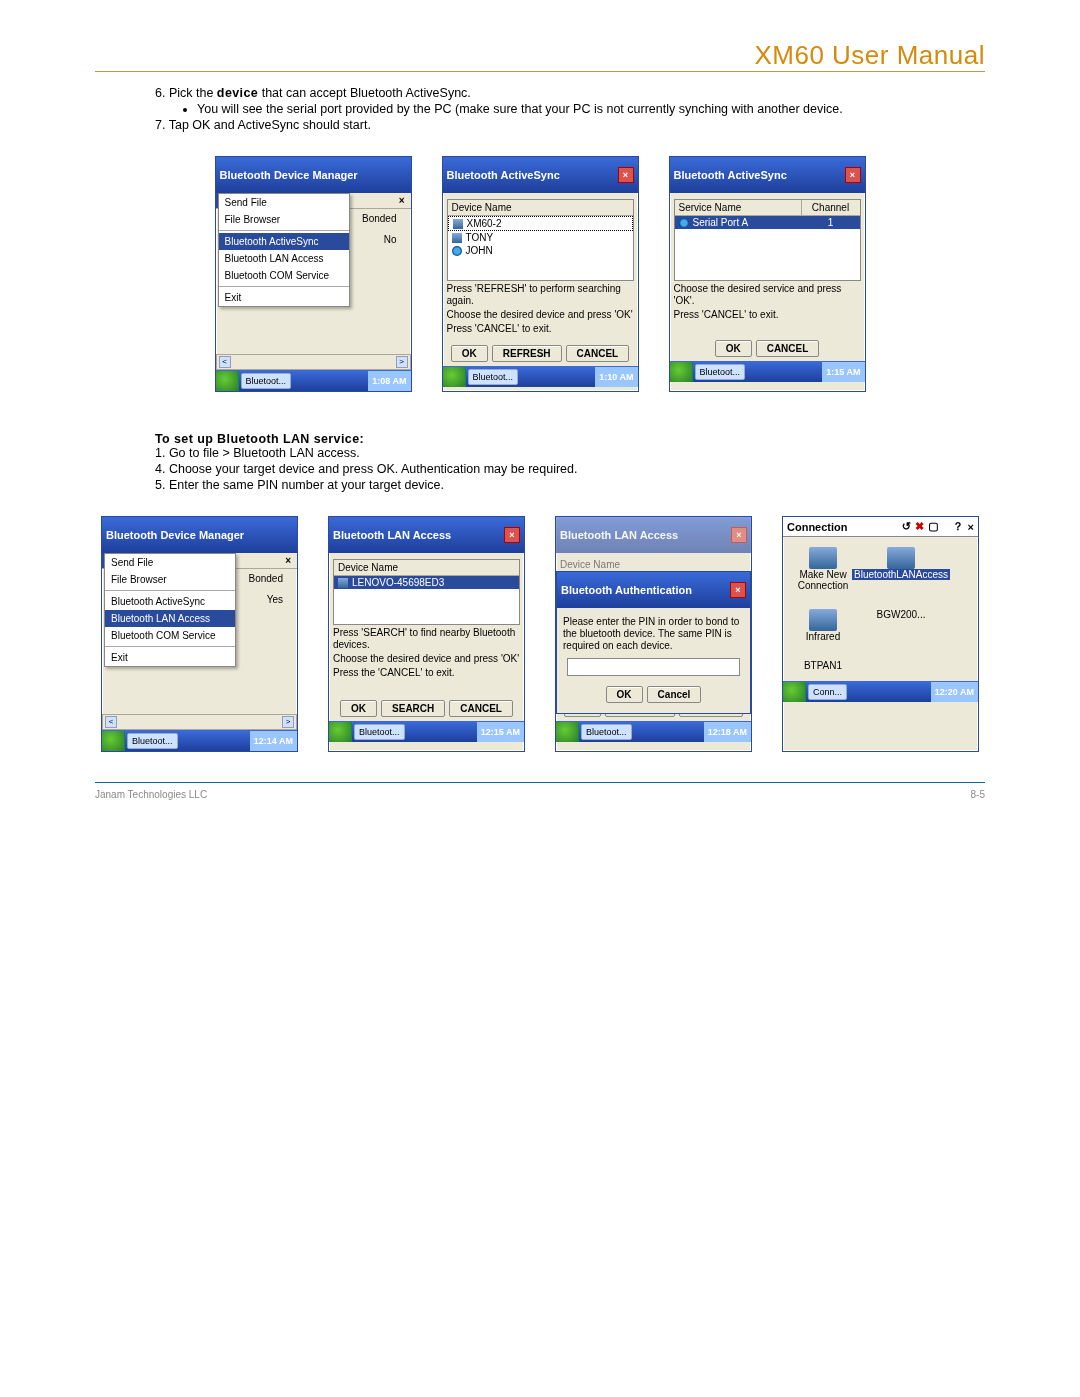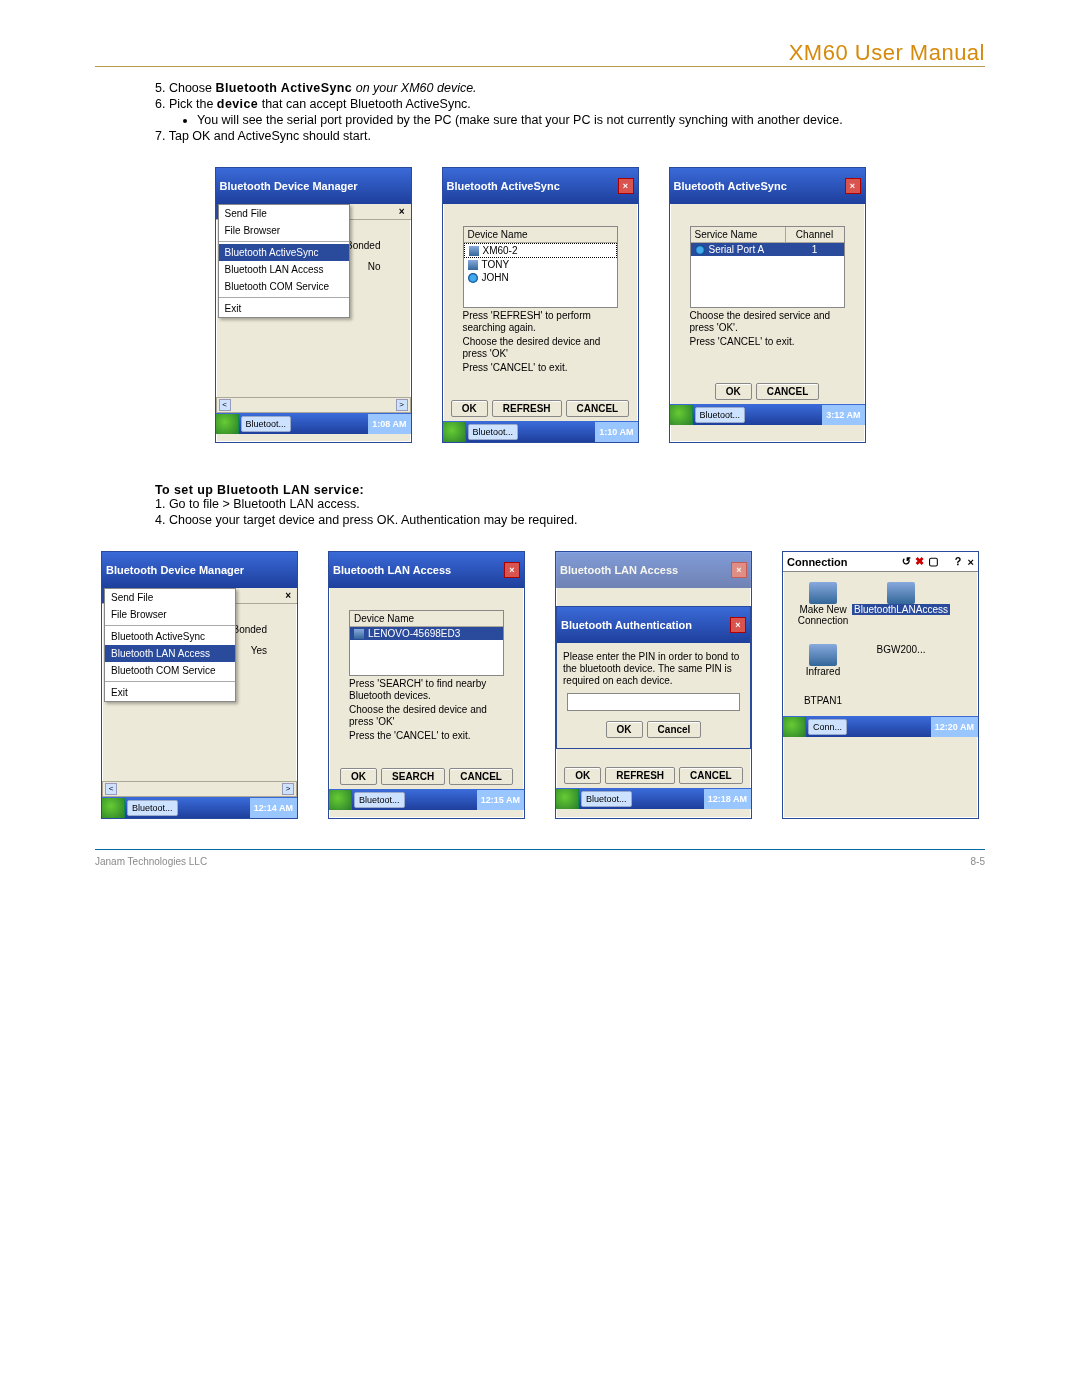--- a/index.html
+++ b/index.html
@@ -1,38 +1,38 @@
 <!DOCTYPE html>
 <html><head>
 <meta charset="utf-8">
 <style>
   body{margin:0;background:#fff;font-family:Arial,Helvetica,sans-serif;font-size:12.5px;color:#000}
   .page{width:890px;margin:0 auto;padding:40px 0 20px}
-  .title{color:#d68a0c;font-size:22px;text-align:right;letter-spacing:.5px;font-family:Arial}
+  .title{color:#d68a0c;font-size:26px;text-align:right;letter-spacing:.5px;font-family:Arial}
   hr.hdr{border:0;border-top:1px solid #b89a4a;margin-top:0}
   .instructions{padding:8px 50px 0 60px}
   ol.top{list-style:none;padding:0;margin:0}
   ol.top>li{margin-bottom:2px}
   .bold{font-weight:bold;letter-spacing:.4px}
   .it{font-style:italic}
   .bullet{padding-left:24px;margin:2px 0}
   .bullet li{list-style:disc;margin-left:18px}
   .screens{display:flex;justify-content:center;gap:30px;margin:24px 0 30px}
   .win{width:195px;background:#ece9d8;border:1px solid #2a4a9c;position:relative;box-shadow:0 0 0 1px #fff inset;font-size:10px}
   .titlebar{height:36px;line-height:18px;background:linear-gradient(#3a6ad8,#1e3f9c);color:#fff;font-weight:bold;font-size:11px;padding:0 4px;display:flex;justify-content:space-between;align-items:center}
   .closebox{width:14px;height:14px;background:#d9534f;border:1px solid #a00;color:#fff;display:flex;align-items:center;justify-content:center;font-size:9px;font-weight:bold}
   .menubar{display:flex;background:#ece9d8;border-bottom:1px solid #aca899;font-size:10px}
   .menubar span{padding:2px 6px}
   .menubar .active{background:#2a4a9c;color:#fff}
   .menux{margin-left:auto;padding:2px 6px;font-weight:bold}
   .dropdown{position:absolute;left:2px;top:36px;width:130px;background:#fff;border:1px solid #888;box-shadow:2px 2px 3px rgba(0,0,0,.3);z-index:5;font-size:10px}
   .dropdown div{padding:3px 6px}
   .dropdown .sel{background:#2a4a9c;color:#fff}
   .dropdown hr{margin:2px 0;border:0;border-top:1px solid #aaa}
-  .body{padding:20px;min-height:135px;position:relative}
+  .body{padding:4px;min-height:135px;position:relative}
   .cols{display:flex;justify-content:flex-end;font-size:10px;color:#000;gap:30px;padding-right:10px}
   .hint{font-size:10px;color:#000;line-height:1.2;margin:2px 0}
   .list{background:#fff;border:1px solid #888;min-height:80px;margin:2px 0;font-size:10px}
   .list .hdr{background:#ece9d8;border-bottom:1px solid #aca899;padding:2px 4px}
   .list .hdr2{display:flex;background:#ece9d8;border-bottom:1px solid #aca899}
   .list .hdr2 span{padding:2px 4px;border-right:1px solid #aca899;flex:1}
   .list .hdr2 span:last-child{flex:0 0 50px;border-right:0;text-align:center}
   .list .row{padding:1px 4px;display:flex;align-items:center}
   .list .row.sel{background:#2a4a9c;color:#fff}
   .list .row.selbd{border:1px dotted #000;outline-offset:-1px}
@@ -63,21 +63,20 @@
   .section2{padding:10px 50px 0 60px}
 </style>
 </head>
 <body>
 <div class="page">
   <div class="title">XM60 User Manual</div>
   <hr class="hdr">
 
   <div class="instructions">
     <ol class="top">
-      <li><span>5.  Choose</span> <span class="bold">Bluetooth ActiveSync</span> <span class="it">on your XM60 device.</span></li>
       <li><span>6.  Pick the</span> <span class="bold">device</span> <span>that can accept Bluetooth ActiveSync.</span></li>
     </ol>
     <ul class="bullet">
         <li>You will see the serial port provided by the PC (make sure that your PC is not currently synching with another device.</li>
       </ul>
     <ol class="top">
       <li><span>7.</span> <span>Tap OK and ActiveSync should start.</span></li>
     </ol>
   </div>
 
@@ -184,31 +183,32 @@
         <div class="hint">Press 'CANCEL' to exit.</div>
       </div>
       <div class="btnrow">
         <button class="winbtn">OK</button>
         <button class="winbtn">CANCEL</button>
       </div>
       <div class="taskbar">
           <div class="start"></div>
           <span class="task">Bluetoot...</span>
           <div class="tray">
-            <b>3:12 AM</b>
+            <b>1:15 AM</b>
           </div>
         </div>
     </div>
   </div>
 
   <div class="section2">
     <div class="bold">To set up Bluetooth LAN service:</div>
     <ol class="top">
       <li><span>1.  Go to file &gt; Bluetooth LAN access.</span></li>
       <li><span>4.  Choose your target device and press OK. Authentication may be required.</span></li>
+      <li><span>5.  Enter the same PIN number at your target device.</span></li>
     </ol>
   </div>
 
   <div class="screens">
 
     <div class="win">
       <div class="titlebar">
           <span>Bluetooth Device Manager</span>
         </div>
       <div class="menubar">

